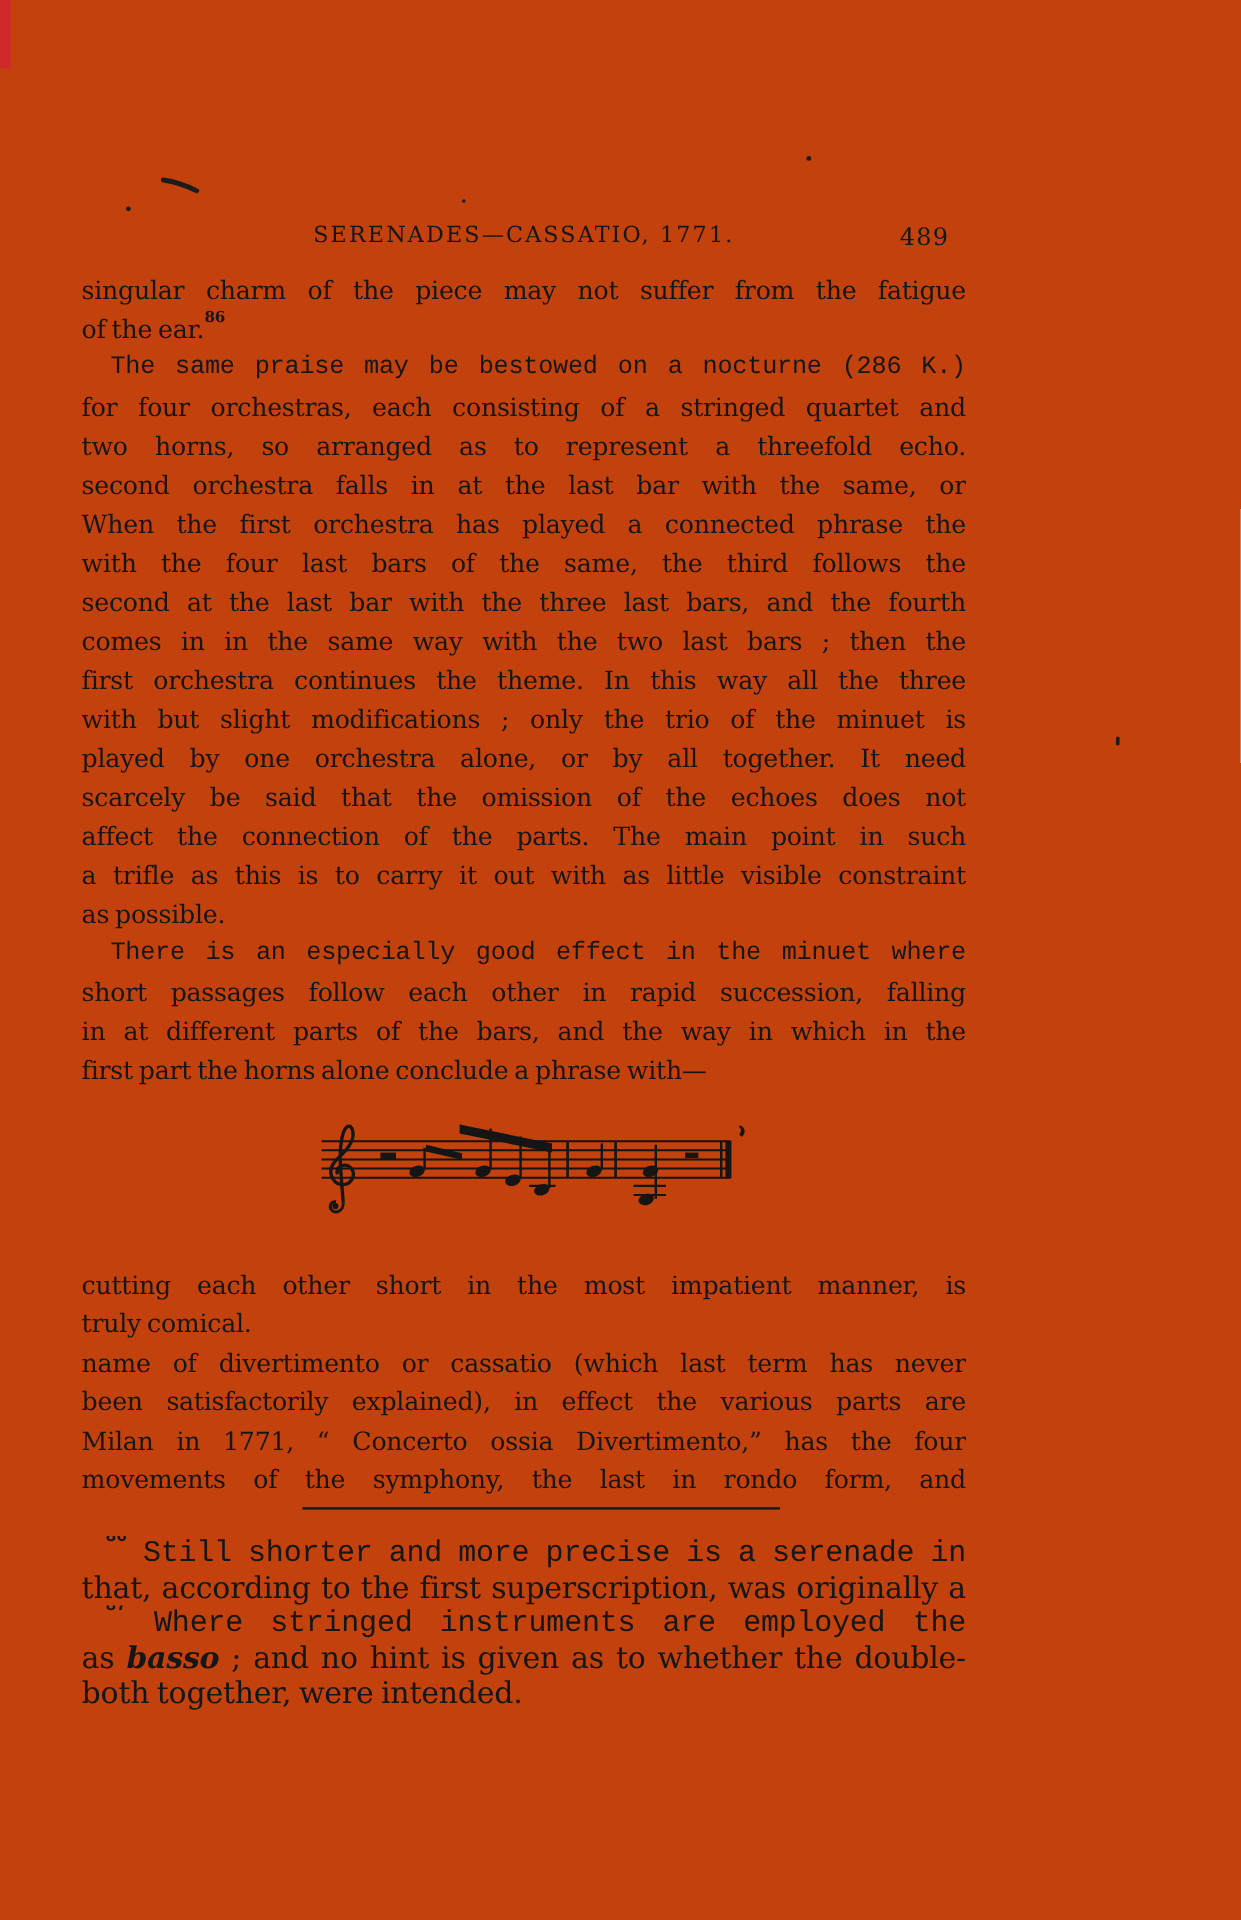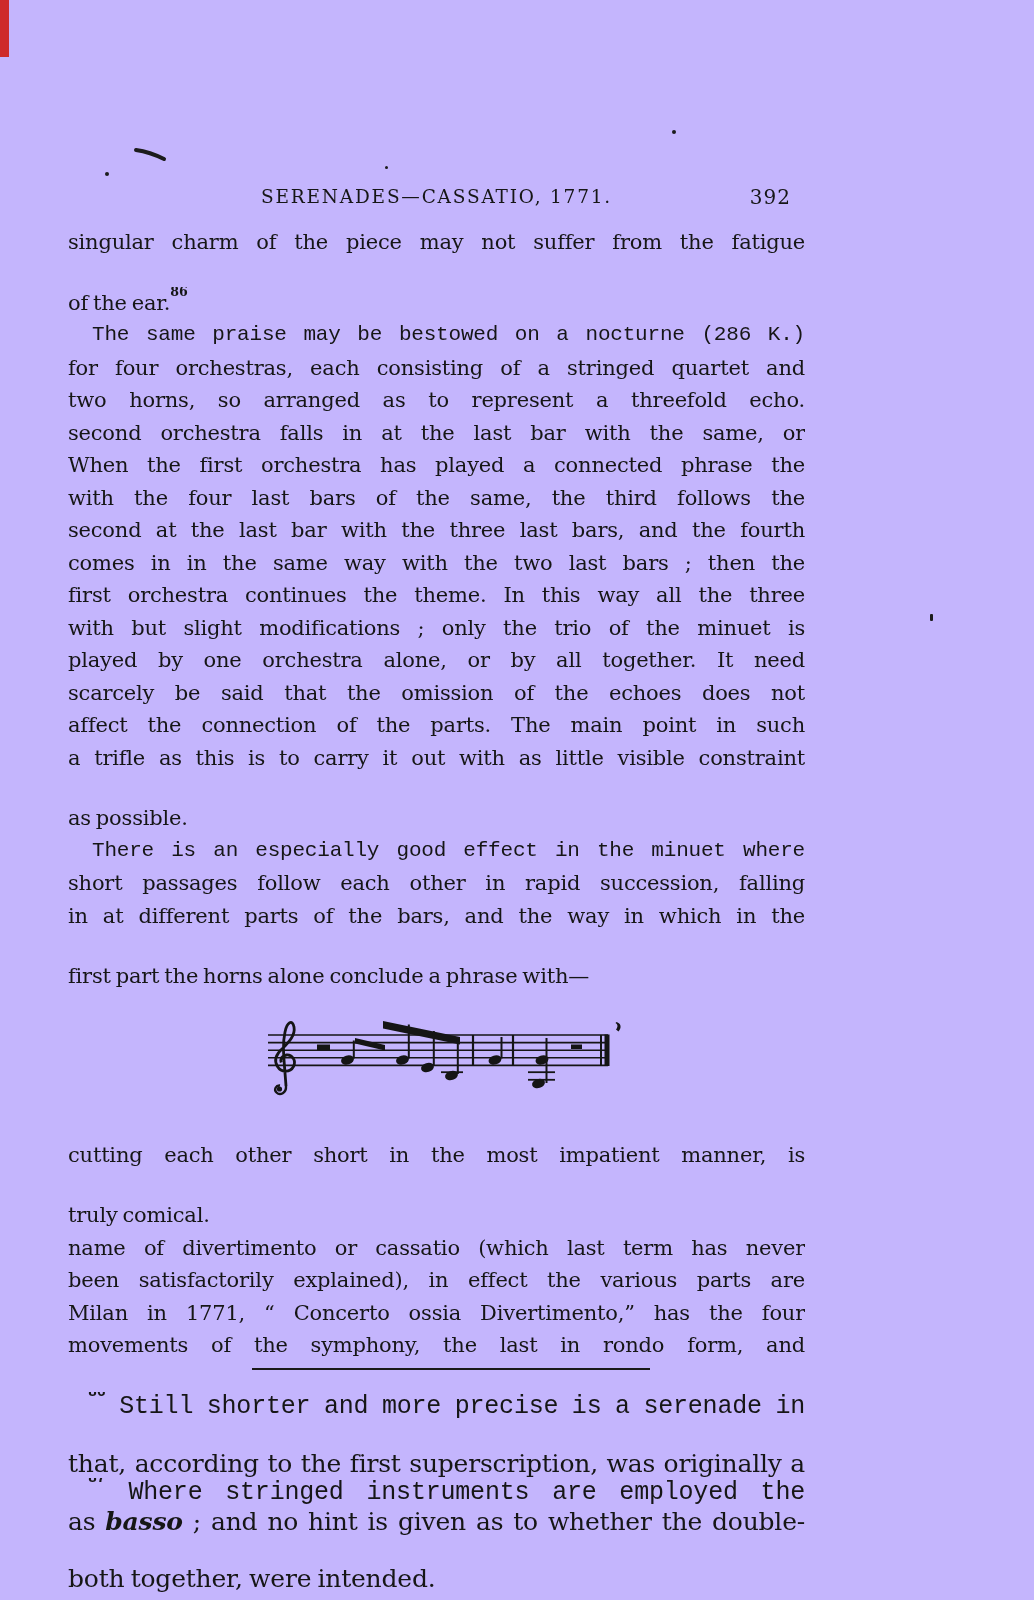--- a/index.html
+++ b/index.html
@@ -1,25 +1,25 @@
 <!DOCTYPE html>
 <html><head>
 <meta charset="utf-8">
 <style>
   html,body{margin:0;padding:0;background:#ffffff;}
-  .page{position:relative;width:1034px;height:1600px;background:#c4b5fd;
+  .page{position:relative;width:1034px;height:1600px;background:#c2410c;
         font-family:"DejaVu Serif", serif;color:#161616;overflow:hidden;}
   .ribbon{position:absolute;left:0;top:0;width:9px;height:57px;background:#ce2a2a;}
   .header{position:absolute;left:68px;top:186px;width:737px;font-size:18.5px;letter-spacing:1.8px;}
   .header .title{display:block;text-align:center;}
   .pagenum{position:absolute;right:14px;top:-1px;font-size:20px;letter-spacing:1px;}
   .col{position:absolute;left:68px;top:226px;width:737px;font-size:21px;}
   .line{height:32.5px;line-height:32.5px;overflow:hidden;text-align:justify;text-align-last:justify;
         word-spacing:-1.5px;letter-spacing:-0.2px;}
-  .line.last{text-align-last:left;margin-top:28px;}
+  .line.last{text-align-last:left;}
   .indent{text-indent:24px;font-family:Liberation Mono, monospace;}
   sup{font-size:0.6em;position:relative;top:-0.45em;line-height:0;font-weight:bold;}
   i{font-style:italic;font-weight:bold;}
   .figure{height:146px;position:relative;}
   .figure svg{position:absolute;left:187px;top:3px;}
   .fnrule{height:2px;background:#1a1a1a;width:398px;margin:6px 0 0 184px;}
   .footnotes{margin-top:22px;font-size:25px;}
   .footnotes .line{height:29px;line-height:29px;}
   .footnotes .indent{text-indent:20px;}
   .speck{position:absolute;background:#1c1c1c;border-radius:50%;}
@@ -35,21 +35,21 @@
   <svg class="marksvg" style="left:98px;top:140px" width="80" height="45" viewBox="0 0 80 45">
     <path d="M38 10 Q52 12 66 19" stroke="#1c1c1c" stroke-width="4" fill="none" stroke-linecap="round"></path>
     <circle cx="9" cy="34" r="2" fill="#1c1c1c"></circle>
   </svg>
   <div class="speck" style="left:385px;top:166px;width:3px;height:3px"></div>
   <div class="speck" style="left:672px;top:130px;width:4px;height:4px"></div>
   <div class="speck" style="left:930px;top:614px;width:3px;height:7px;border-radius:1px"></div>
 
   <div class="header">
     <span class="title">SERENADES—CASSATIO, 1771.</span>
-    <span class="pagenum">392</span>
+    <span class="pagenum">489</span>
   </div>
 
   <div class="col">
 
     <div>
         <div class="para">
           <div class="line">singular charm of the piece may not suffer from the fatigue</div>
           <div class="line last">of the ear.<sup>86</sup></div>
         </div>
         <div class="para">

